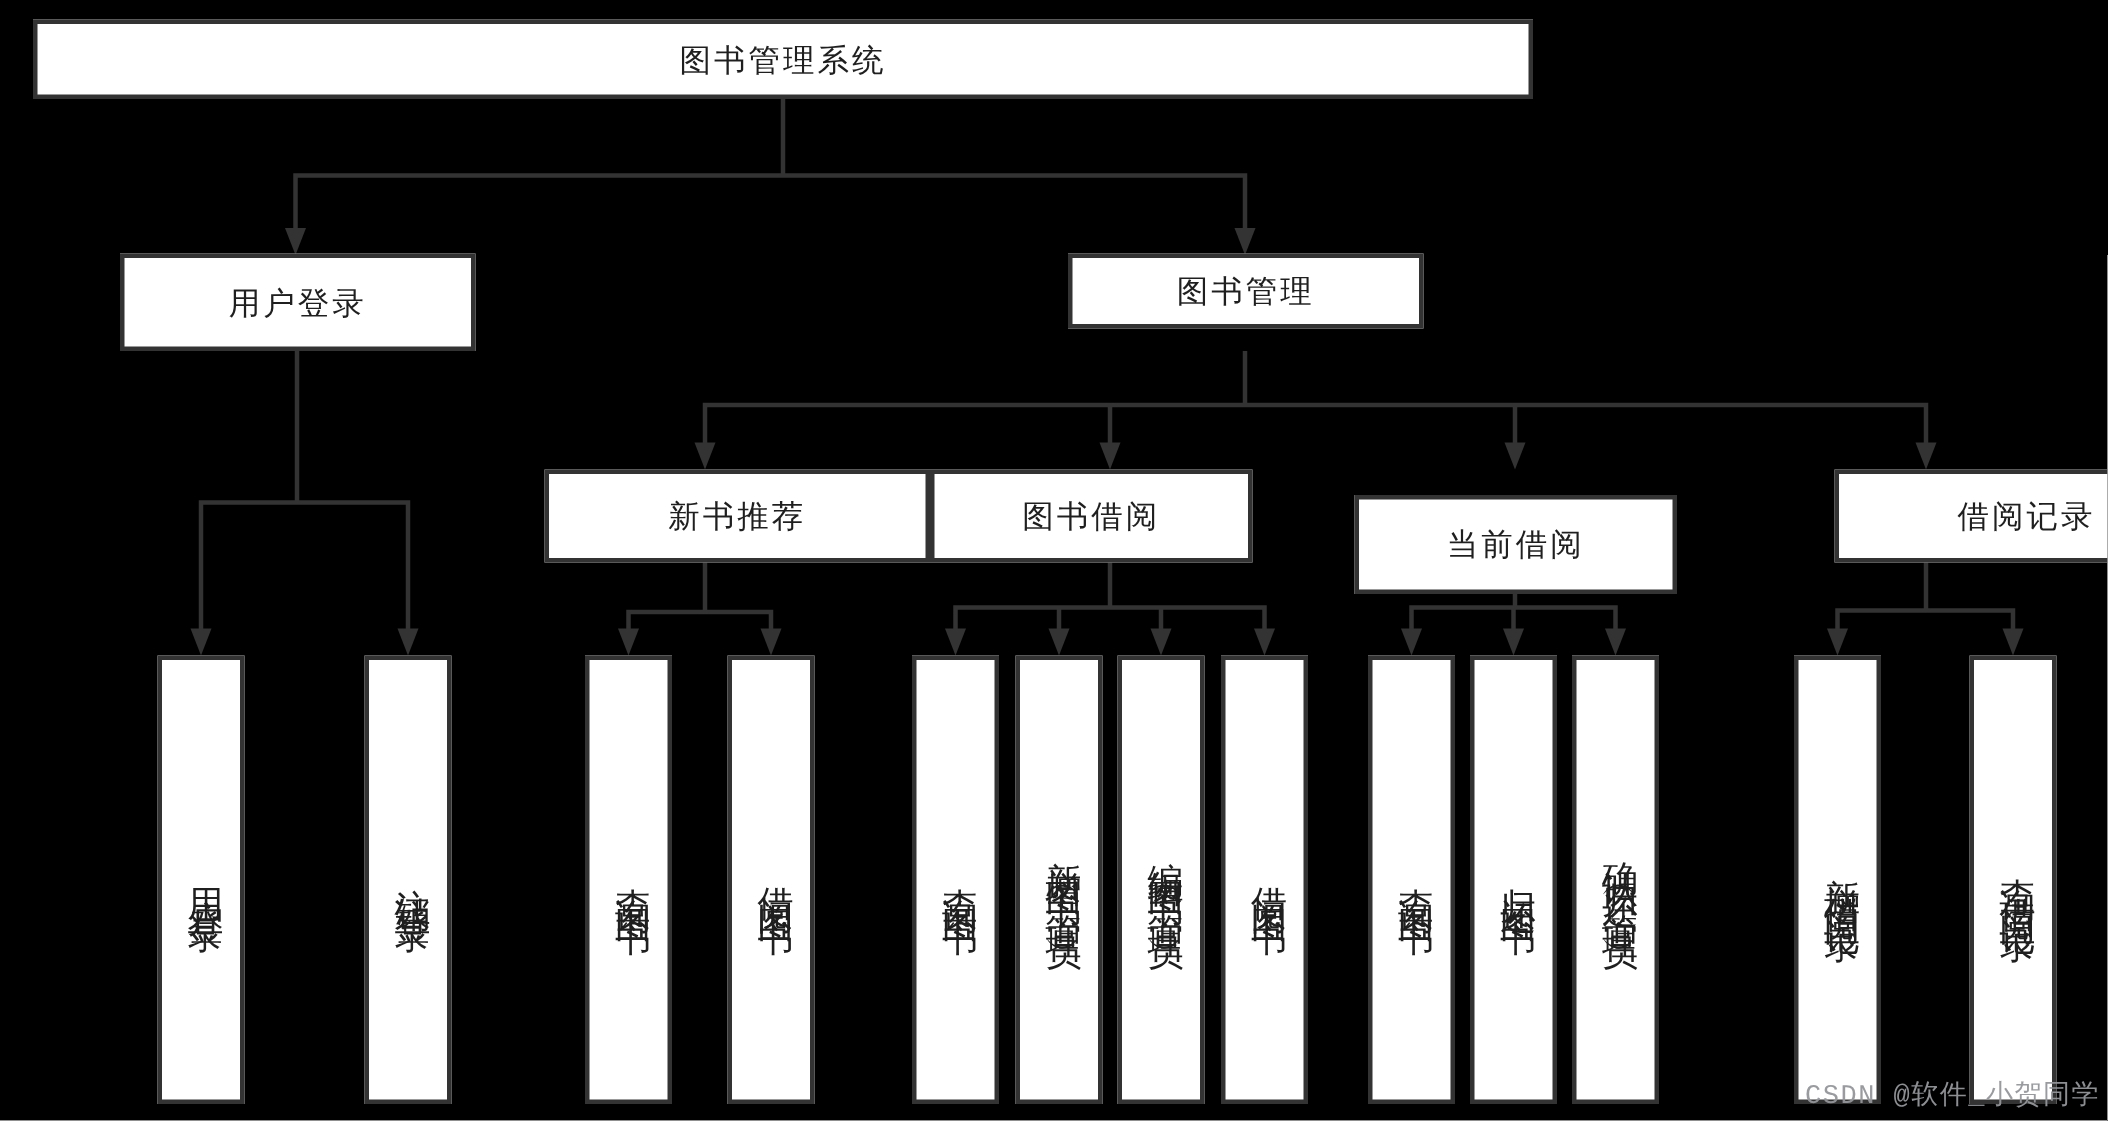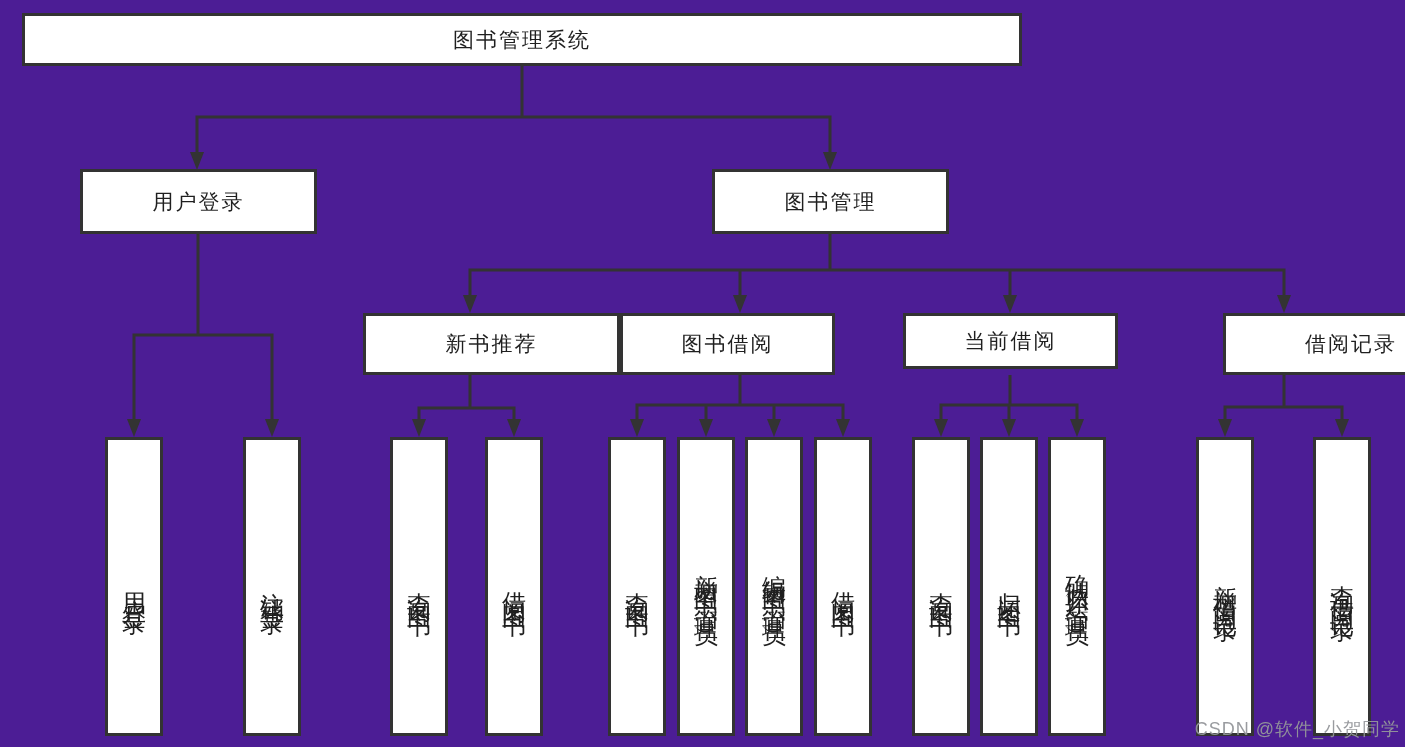--- a/index.html
+++ b/index.html
@@ -1,21 +1,21 @@
 <!DOCTYPE html>
 <html><head>
 <meta charset="utf-8">
 <style>
   html, body { margin: 0; padding: 0; background: #ffffff; }
   #canvas {
     position: relative;
     width: 1405px;
     height: 747px;
-    background: #4c1d95;
-    font-family: Liberation Sans, sans-serif;
+    background: #000000;
+    font-family: Liberation Mono, monospace;
     overflow: hidden;
   }
   #connectors {
     position: absolute;
     left: 0; top: 0;
     width: 1405px; height: 747px;
     z-index: 0;
   }
   .hbox {
     position: absolute;
@@ -102,25 +102,25 @@
     <polygon points="1070,419 1084,419 1077,437"></polygon>
 
     <path d="M1284 375 V407 M1223.5 407 H1343.5 M1225 407 V421 M1342 407 V421"></path>
     <polygon points="1218,419 1232,419 1225,437"></polygon>
     <polygon points="1335,419 1349,419 1342,437"></polygon>
   </svg>
 
   <div class="hbox" style="left:22px; top:13px; width:1000px; height:53px;">图书管理系统</div>
 
   <div class="hbox" style="left:80px; top:169px; width:237px; height:65px;">用户登录</div>
-  <div class="hbox" style="left:712px; top:169px; width:237px; height:65px;">图书管理</div>
+  <div class="hbox" style="left:712px; top:169px; width:237px; height:50px;">图书管理</div>
 
   <div class="hbox" style="left:363px; top:313px; width:257px; height:62px;">新书推荐</div>
   <div class="hbox" style="left:620px; top:313px; width:215px; height:62px;">图书借阅</div>
-  <div class="hbox" style="left:903px; top:313px; width:215px; height:56px;">当前借阅</div>
+  <div class="hbox" style="left:903px; top:330px; width:215px; height:66px;">当前借阅</div>
   <div class="hbox" style="left:1195px; top:313px; width:256px; height:62px;margin-left:28px;">借阅记录</div>
 
   <div class="leaf" style="left:105px;">
     <span>用户登录</span>
   </div>
   <div class="leaf" style="left:243px;">
     <span>注销登录</span>
   </div>
 
   <div class="leaf" style="left:390px;">

